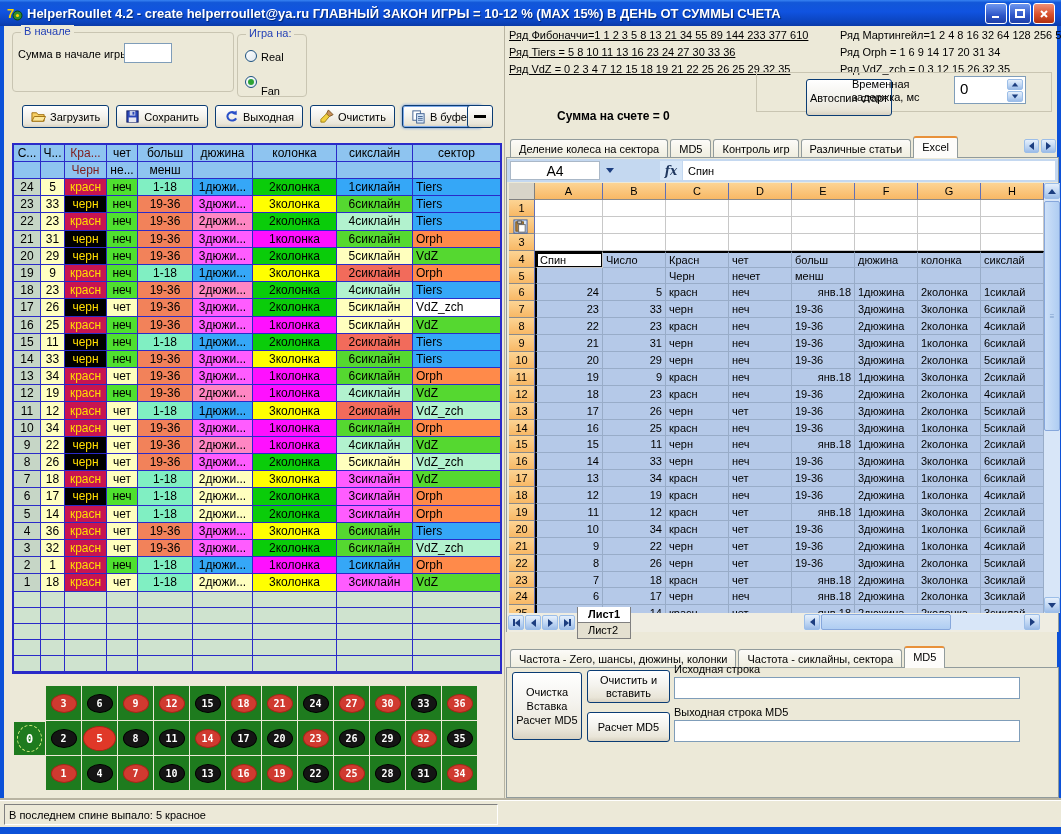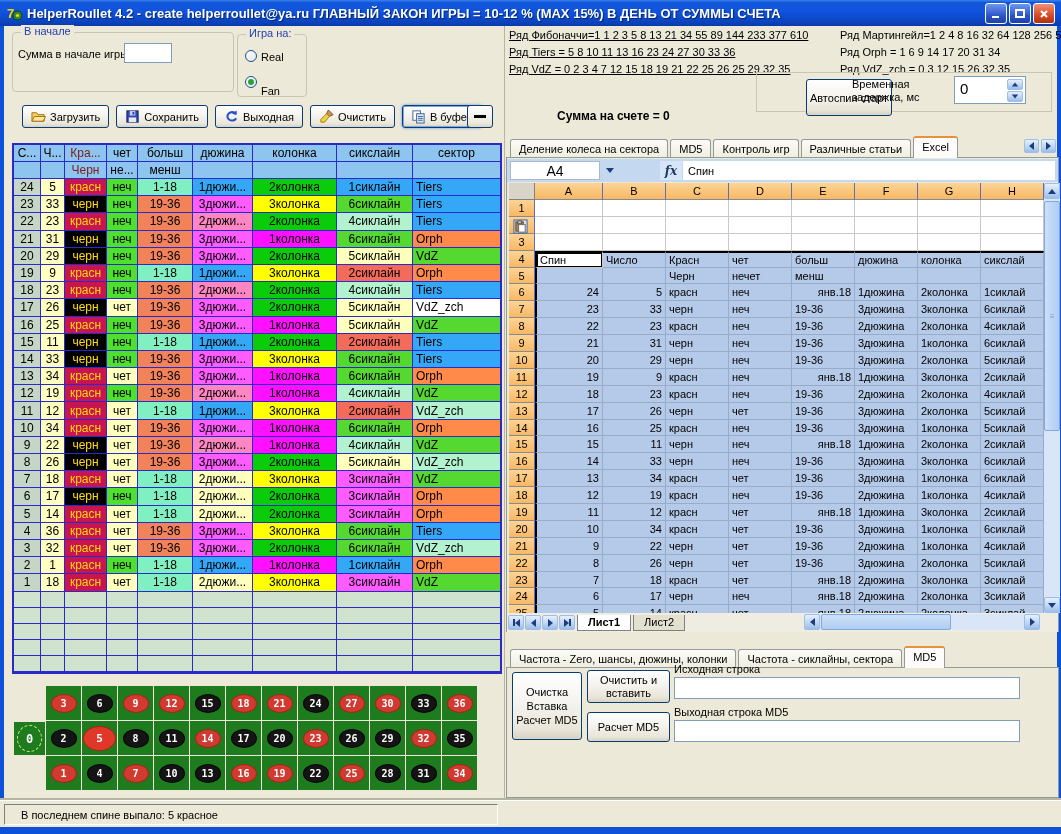--- a/index.html
+++ b/index.html
@@ -62,21 +62,21 @@
   #board-grid { position:absolute; left:34px; top:0; display:grid; grid-template-columns:repeat(12,35px); grid-template-rows:repeat(3,34px); gap:1px; }
   .rcell { background:#1E7B1E; display:flex; align-items:center; justify-content:center; }
   .rcell .oval { width:26px; height:19px; border-radius:50%; display:flex; align-items:center; justify-content:center;
      color:#fff; font:bold 10px "DejaVu Sans Mono", monospace; }
   .oval.red { background:#D03A30; border:1px solid #A82418; }
   .oval.black { background:#141414; border:1px solid #000; }
   .rcell .oval.hl { width:33px; height:25px; background:#E03828; font-size:11px; }
   
   #statusbar { position:absolute; left:-4px; top:800px; width:1061px; height:27px; background:#ECE9D8; border-top:1px solid #FFF; box-shadow:0 -2px 0 #B8B4A2; }
   #statusfield { position:absolute; left:4px; top:3px; width:494px; height:21px; border:1px solid; border-color:#808080 #FFF #FFF #808080;
-     font-size:11px; display:flex; align-items:center; padding-left:16px; }
+     font-size:11px; display:flex; align-items:center; padding-left:4px; }
   
   #series-left { position:absolute; left:505px; top:27px; font-size:11px; line-height:17px; white-space:nowrap;text-decoration:underline; }
   #series-right { position:absolute; left:836px; top:27px; font-size:11px; line-height:17px; white-space:nowrap; }
   #autospin-box { position:absolute; left:752px; top:72px; width:296px; height:40px; border:1px solid #C9C5B2; }
   #autospin-btn { position:absolute; left:788px; top:79px; width:86px; height:37px;margin-left:14px; }
   #delay-lbl { position:absolute; left:848px; top:78px; width:100px; line-height:13px; }
   #spinner { position:absolute; left:950px; top:76px; width:72px; height:28px; border:1px solid #7F9DB9; background:#fff; }
   #spinner .val { position:absolute; left:5px; top:3px; font-size:15px; }
   .spbtn { position:absolute; right:2px; width:16px; height:11px; border:1px solid #9CBEE8; border-radius:2px;
      background:linear-gradient(180deg,#E6F0FC,#BCD4F2 60%,#9CBCE8); display:flex; align-items:center; justify-content:center; }
@@ -942,21 +942,21 @@
     <span class="navb">
         <span class="tri-left"></span>
       </span>
     <span class="navb">
         <span class="tri-right"></span>
       </span>
     <span class="navb">
         <span class="tri-right"></span>
         <span class="bar"></span>
       </span>
-    <span id="sheettabs" style="display:flex;">
+    <span id="sheettabs" style="display:flex;flex-direction:column;">
         <span class="sheettab active">Лист1</span>
         <span class="sheettab">Лист2</span>
       </span>
   </div>
   <div id="hscroll">
     <span class="scrbtn" style="left:0;top:0;">
         <span class="tri-left"></span>
       </span>
     <div id="hthumb"></div>
     <span class="scrbtn" style="left:auto;right:0;top:0;">

